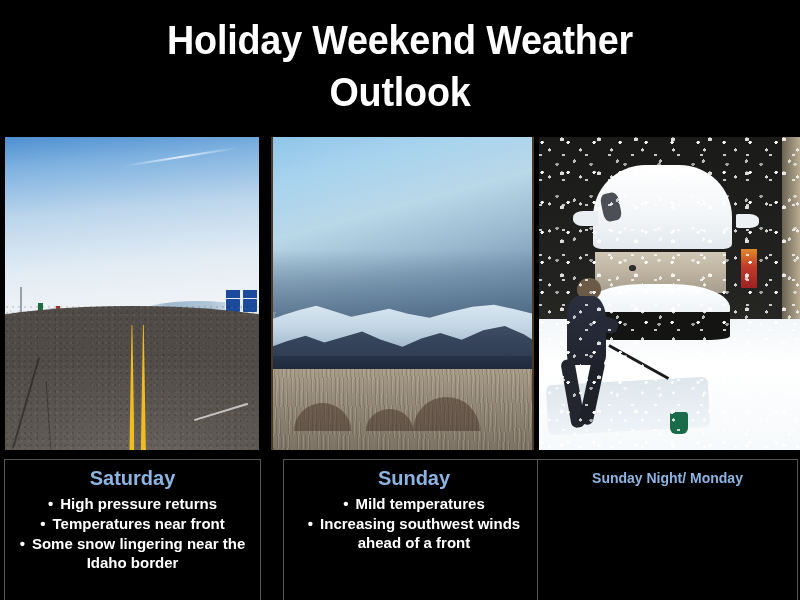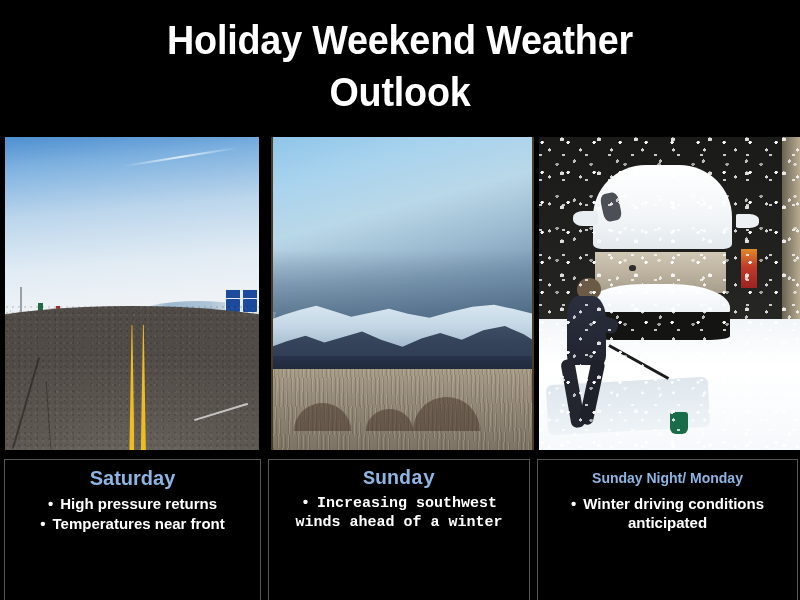--- a/index.html
+++ b/index.html
@@ -316,21 +316,21 @@
     position: absolute;
     top: 0;
     height: 142px;
     background: #000000;
     border: 1px solid #565656;
     box-sizing: border-box;
     padding: 4px 4px 0 4px;
     text-align: center;
   }
   #box-1 { left: 4px;   width: 257px; }
-  #box-2 { left: 268px; width: 262px; font-family: Liberation Mono, monospace; }
+  #box-2 { left: 283px; width: 262px; }
   #box-3 { left: 537px; width: 261px; }
 
   .box-heading {
     color: #8db4e2;
     font-size: 20px;
     font-weight: bold;
     line-height: 25px;
     margin: 2px 0 3px 0;
     white-space: nowrap;
   }
@@ -453,35 +453,38 @@
 
     <div class="box" id="box-1">
       <div class="box-heading">Saturday</div>
       <ul class="bullet-list">
         <li class="bullet-item">
           <span class="bullet-dot">•</span><span>High pressure returns</span>
         </li>
         <li class="bullet-item">
           <span class="bullet-dot">•</span><span>Temperatures near front</span>
         </li>
+        <li class="bullet-item">
+          <span class="bullet-dot">•</span><span>Some snow lingering near the Idaho border</span>
+        </li>
       </ul>
     </div>
 
     <div class="box" id="box-2">
       <div class="box-heading">Sunday</div>
       <ul class="bullet-list">
         <li class="bullet-item">
-          <span class="bullet-dot">•</span><span>Increasing southwest winds ahead of a winter</span>
+          <span class="bullet-dot">•</span><span>Mild temperatures</span>
+        </li>
+        <li class="bullet-item">
+          <span class="bullet-dot">•</span><span>Increasing southwest winds ahead of a front</span>
         </li>
       </ul>
     </div>
 
     <div class="box" id="box-3">
       <div class="box-heading">Sunday Night/ Monday</div>
       <ul class="bullet-list">
-        <li class="bullet-item">
-          <span class="bullet-dot">•</span><span>Winter driving conditions anticipated</span>
-        </li>
       </ul>
     </div>
 
   </div>
 </div>
 
 </body></html>

